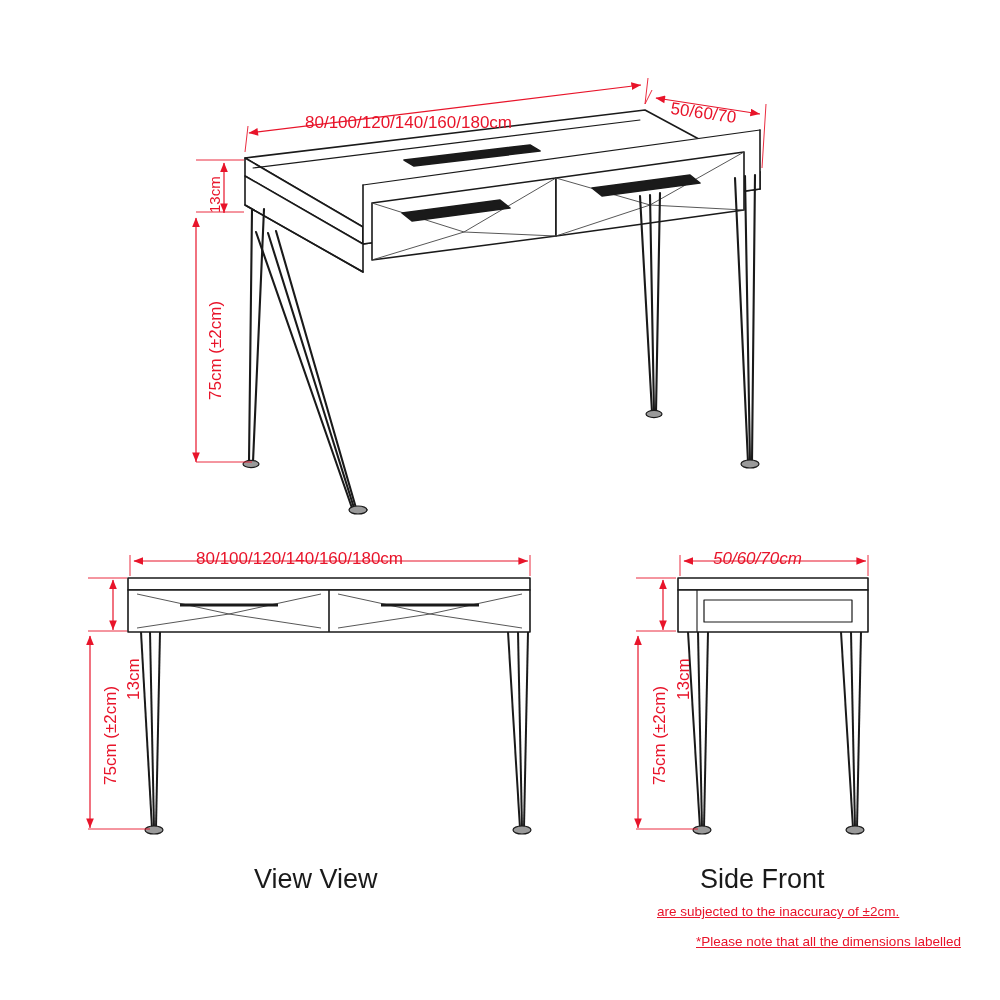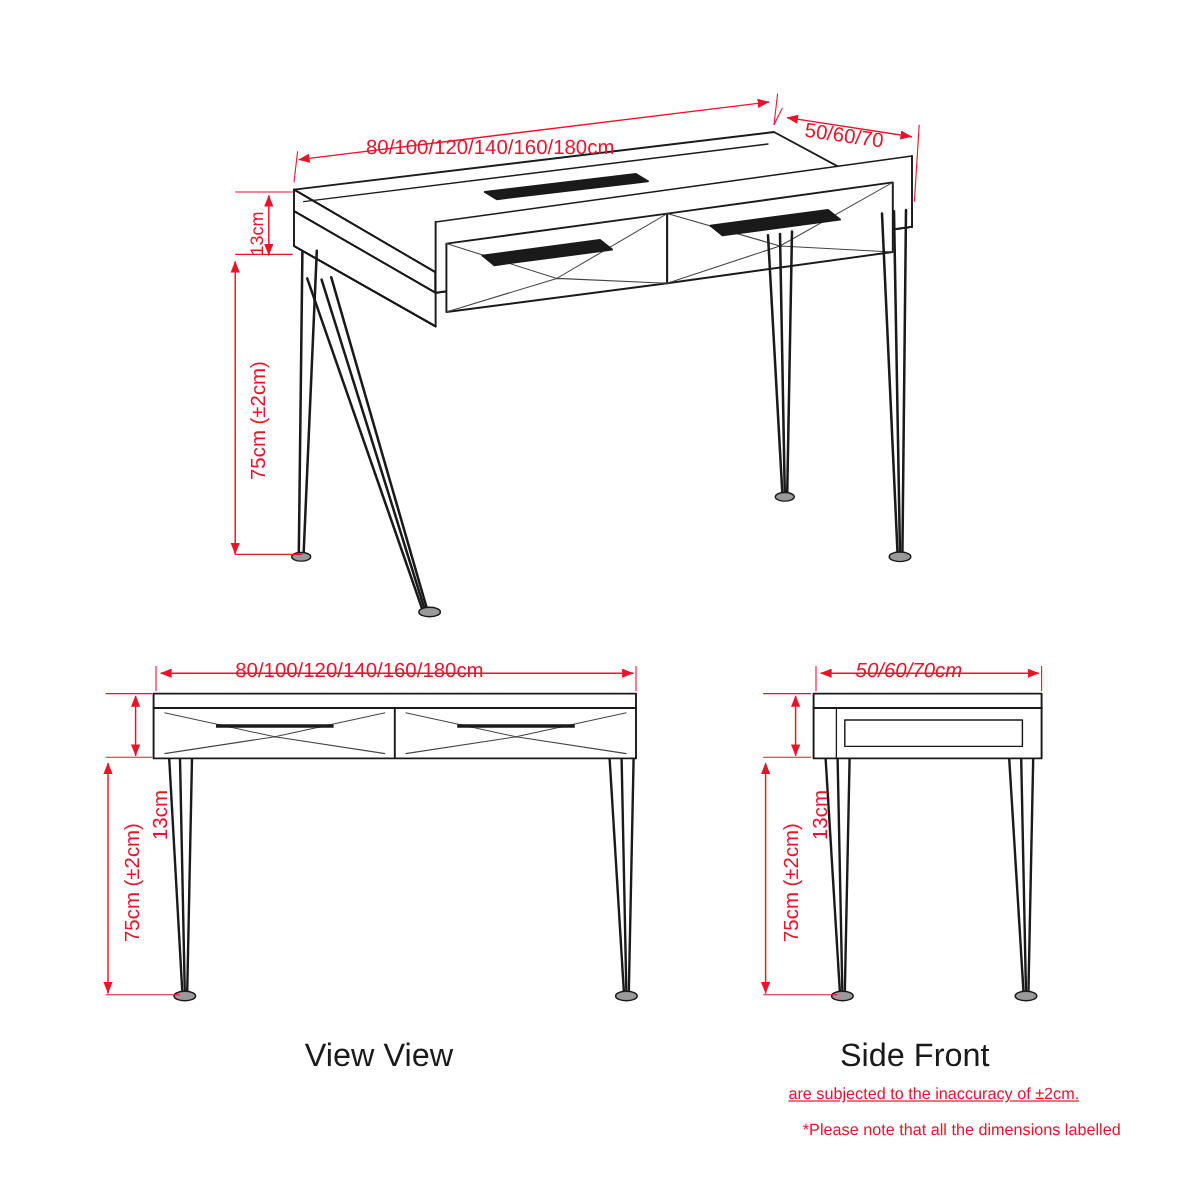--- a/index.html
+++ b/index.html
@@ -234,16 +234,16 @@
   <div class="view-label" style="left:254px; top:864px;">View View</div>
 
   <div class="dim-label" style="left:713px; top:549px; font-size:17px;font-style:italic;">50/60/70cm</div>
 
   <div class="dim-label rot90" style="left:674px; top:700px; font-size:17px;">13cm</div>
 
   <div class="dim-label rot90" style="left:650px; top:785px; font-size:17px;">75cm (±2cm)</div>
 
   <div class="view-label" style="left:700px; top:864px;">Side Front</div>
 
-  <div class="note" style="left:669px; top:933px;">*Please note that all the dimensions labelled</div>
+  <div class="note" style="left:696px; top:933px;text-decoration:underline;">*Please note that all the dimensions labelled</div>
   <div class="note" style="left:657px; top:903px;text-decoration:underline;">are subjected to the inaccuracy of ±2cm.</div>
 
 </div>
 
 </body></html>

